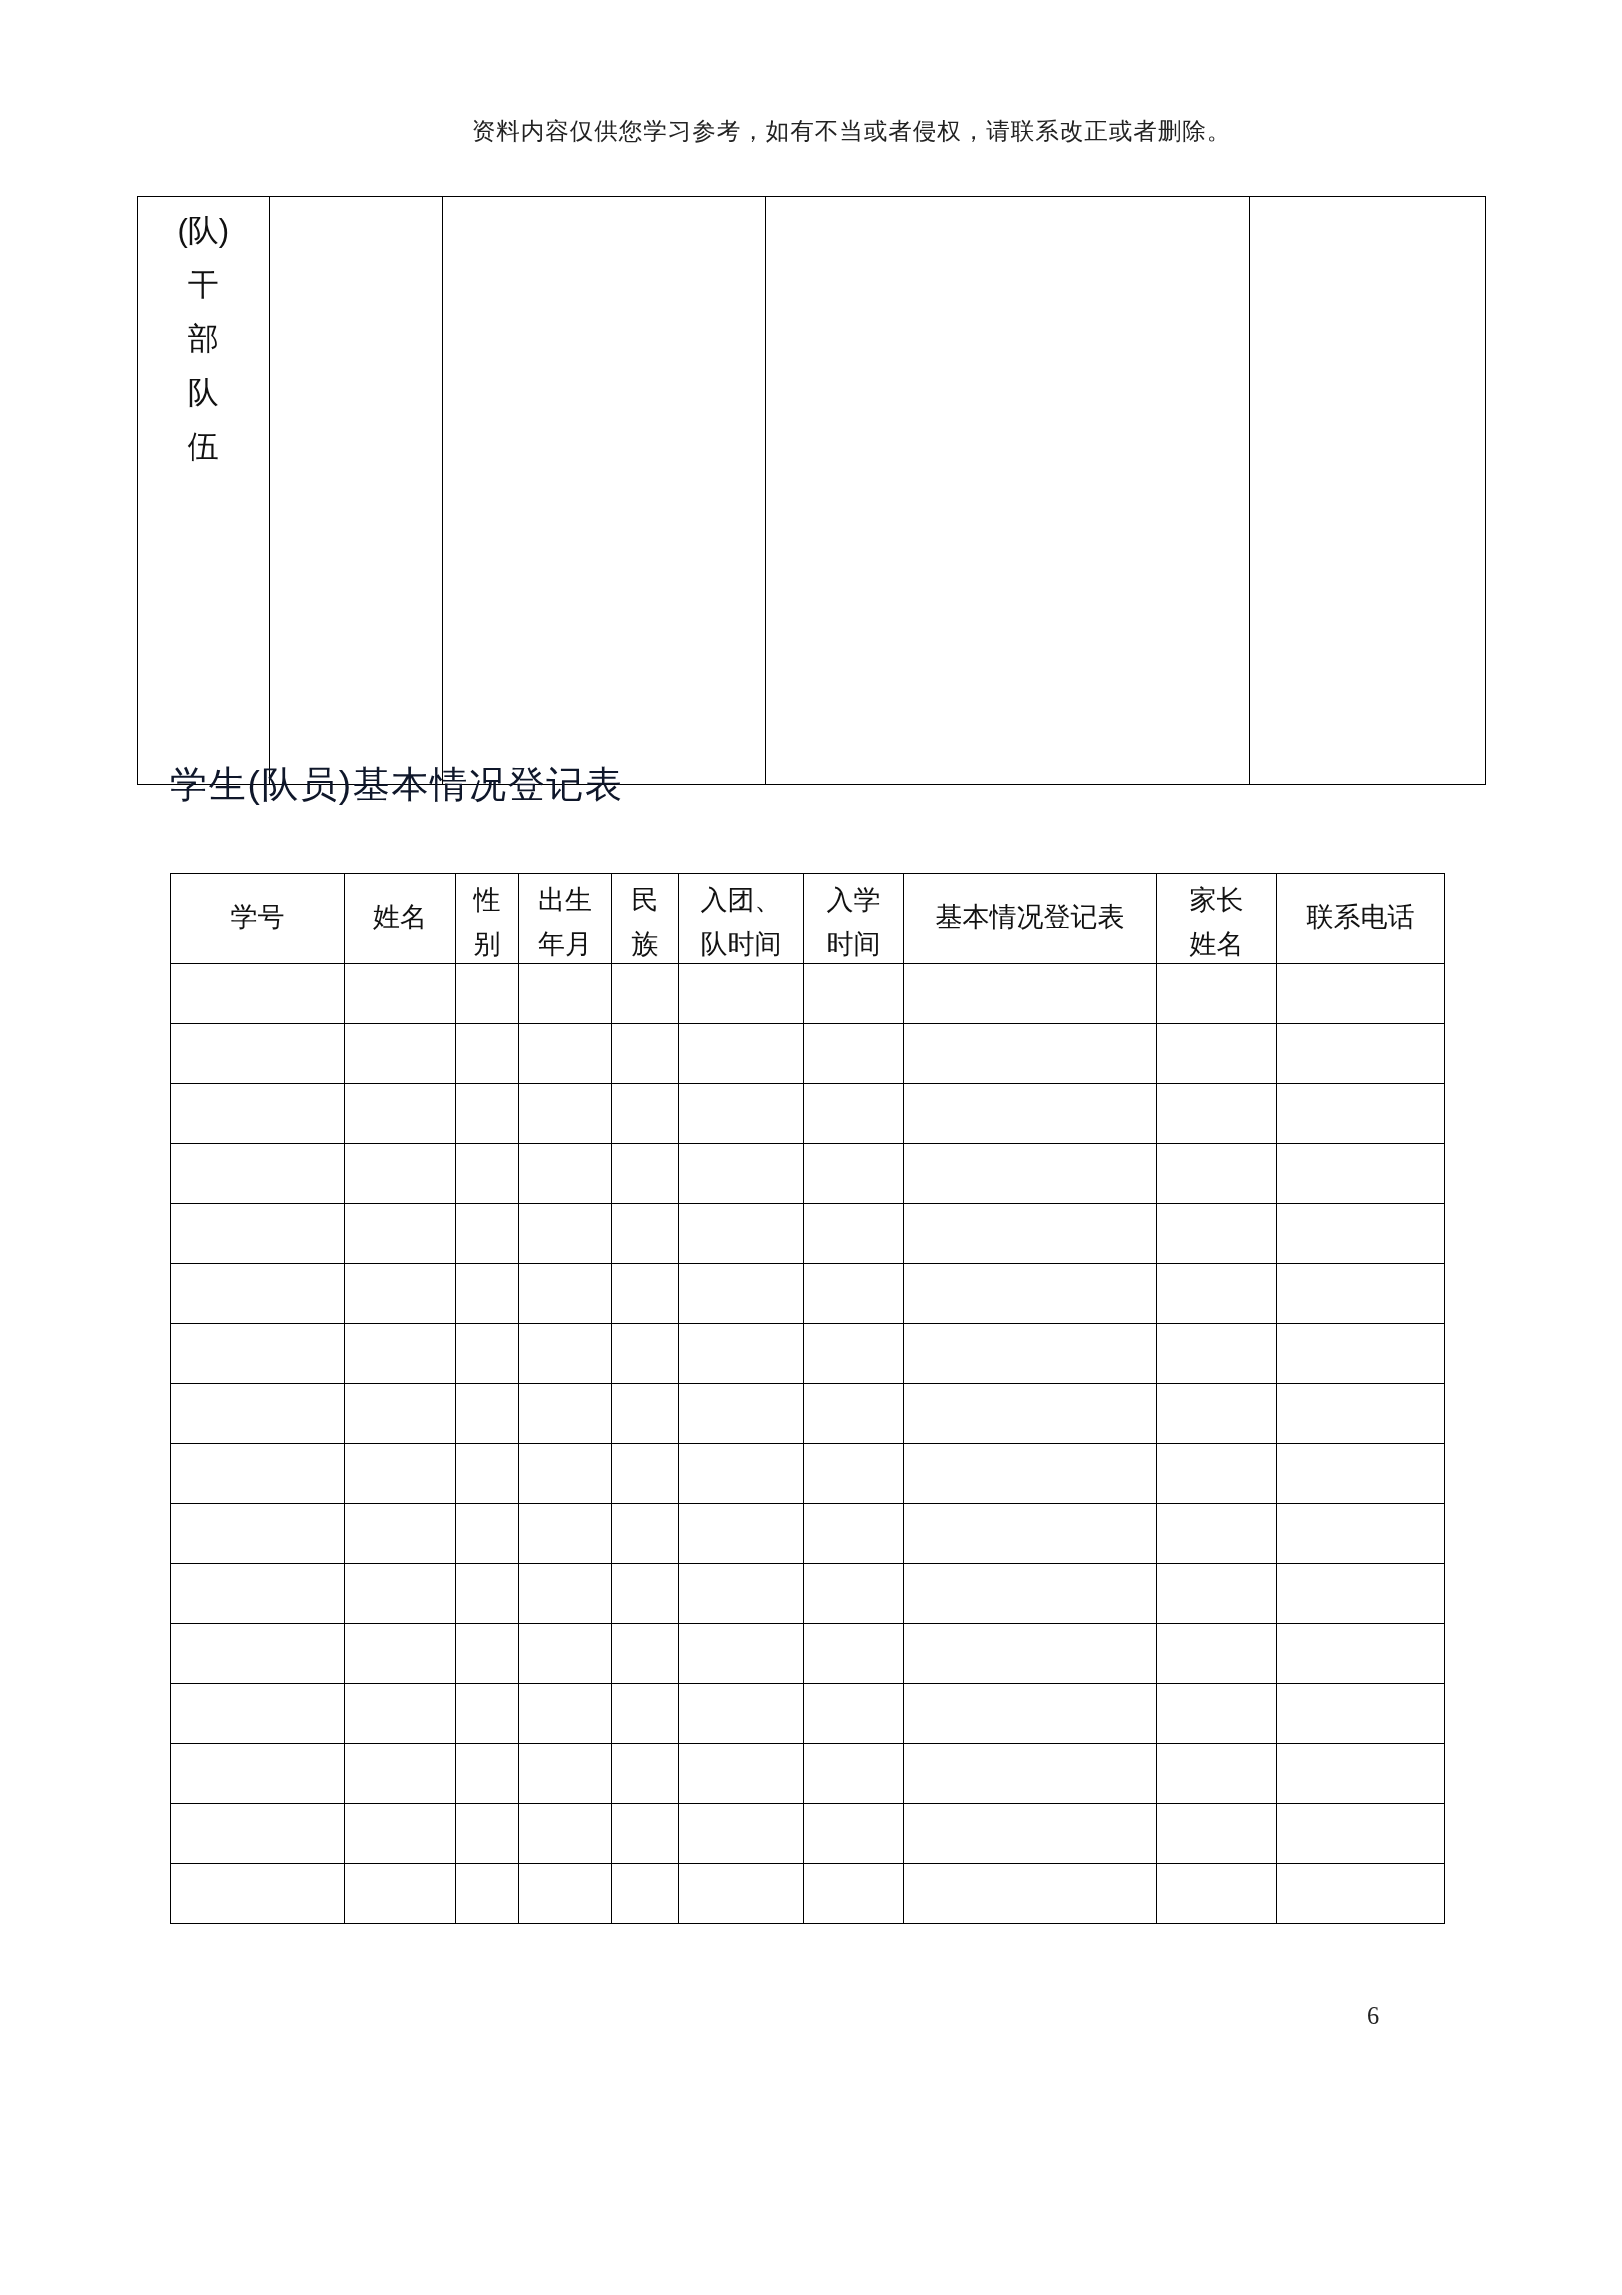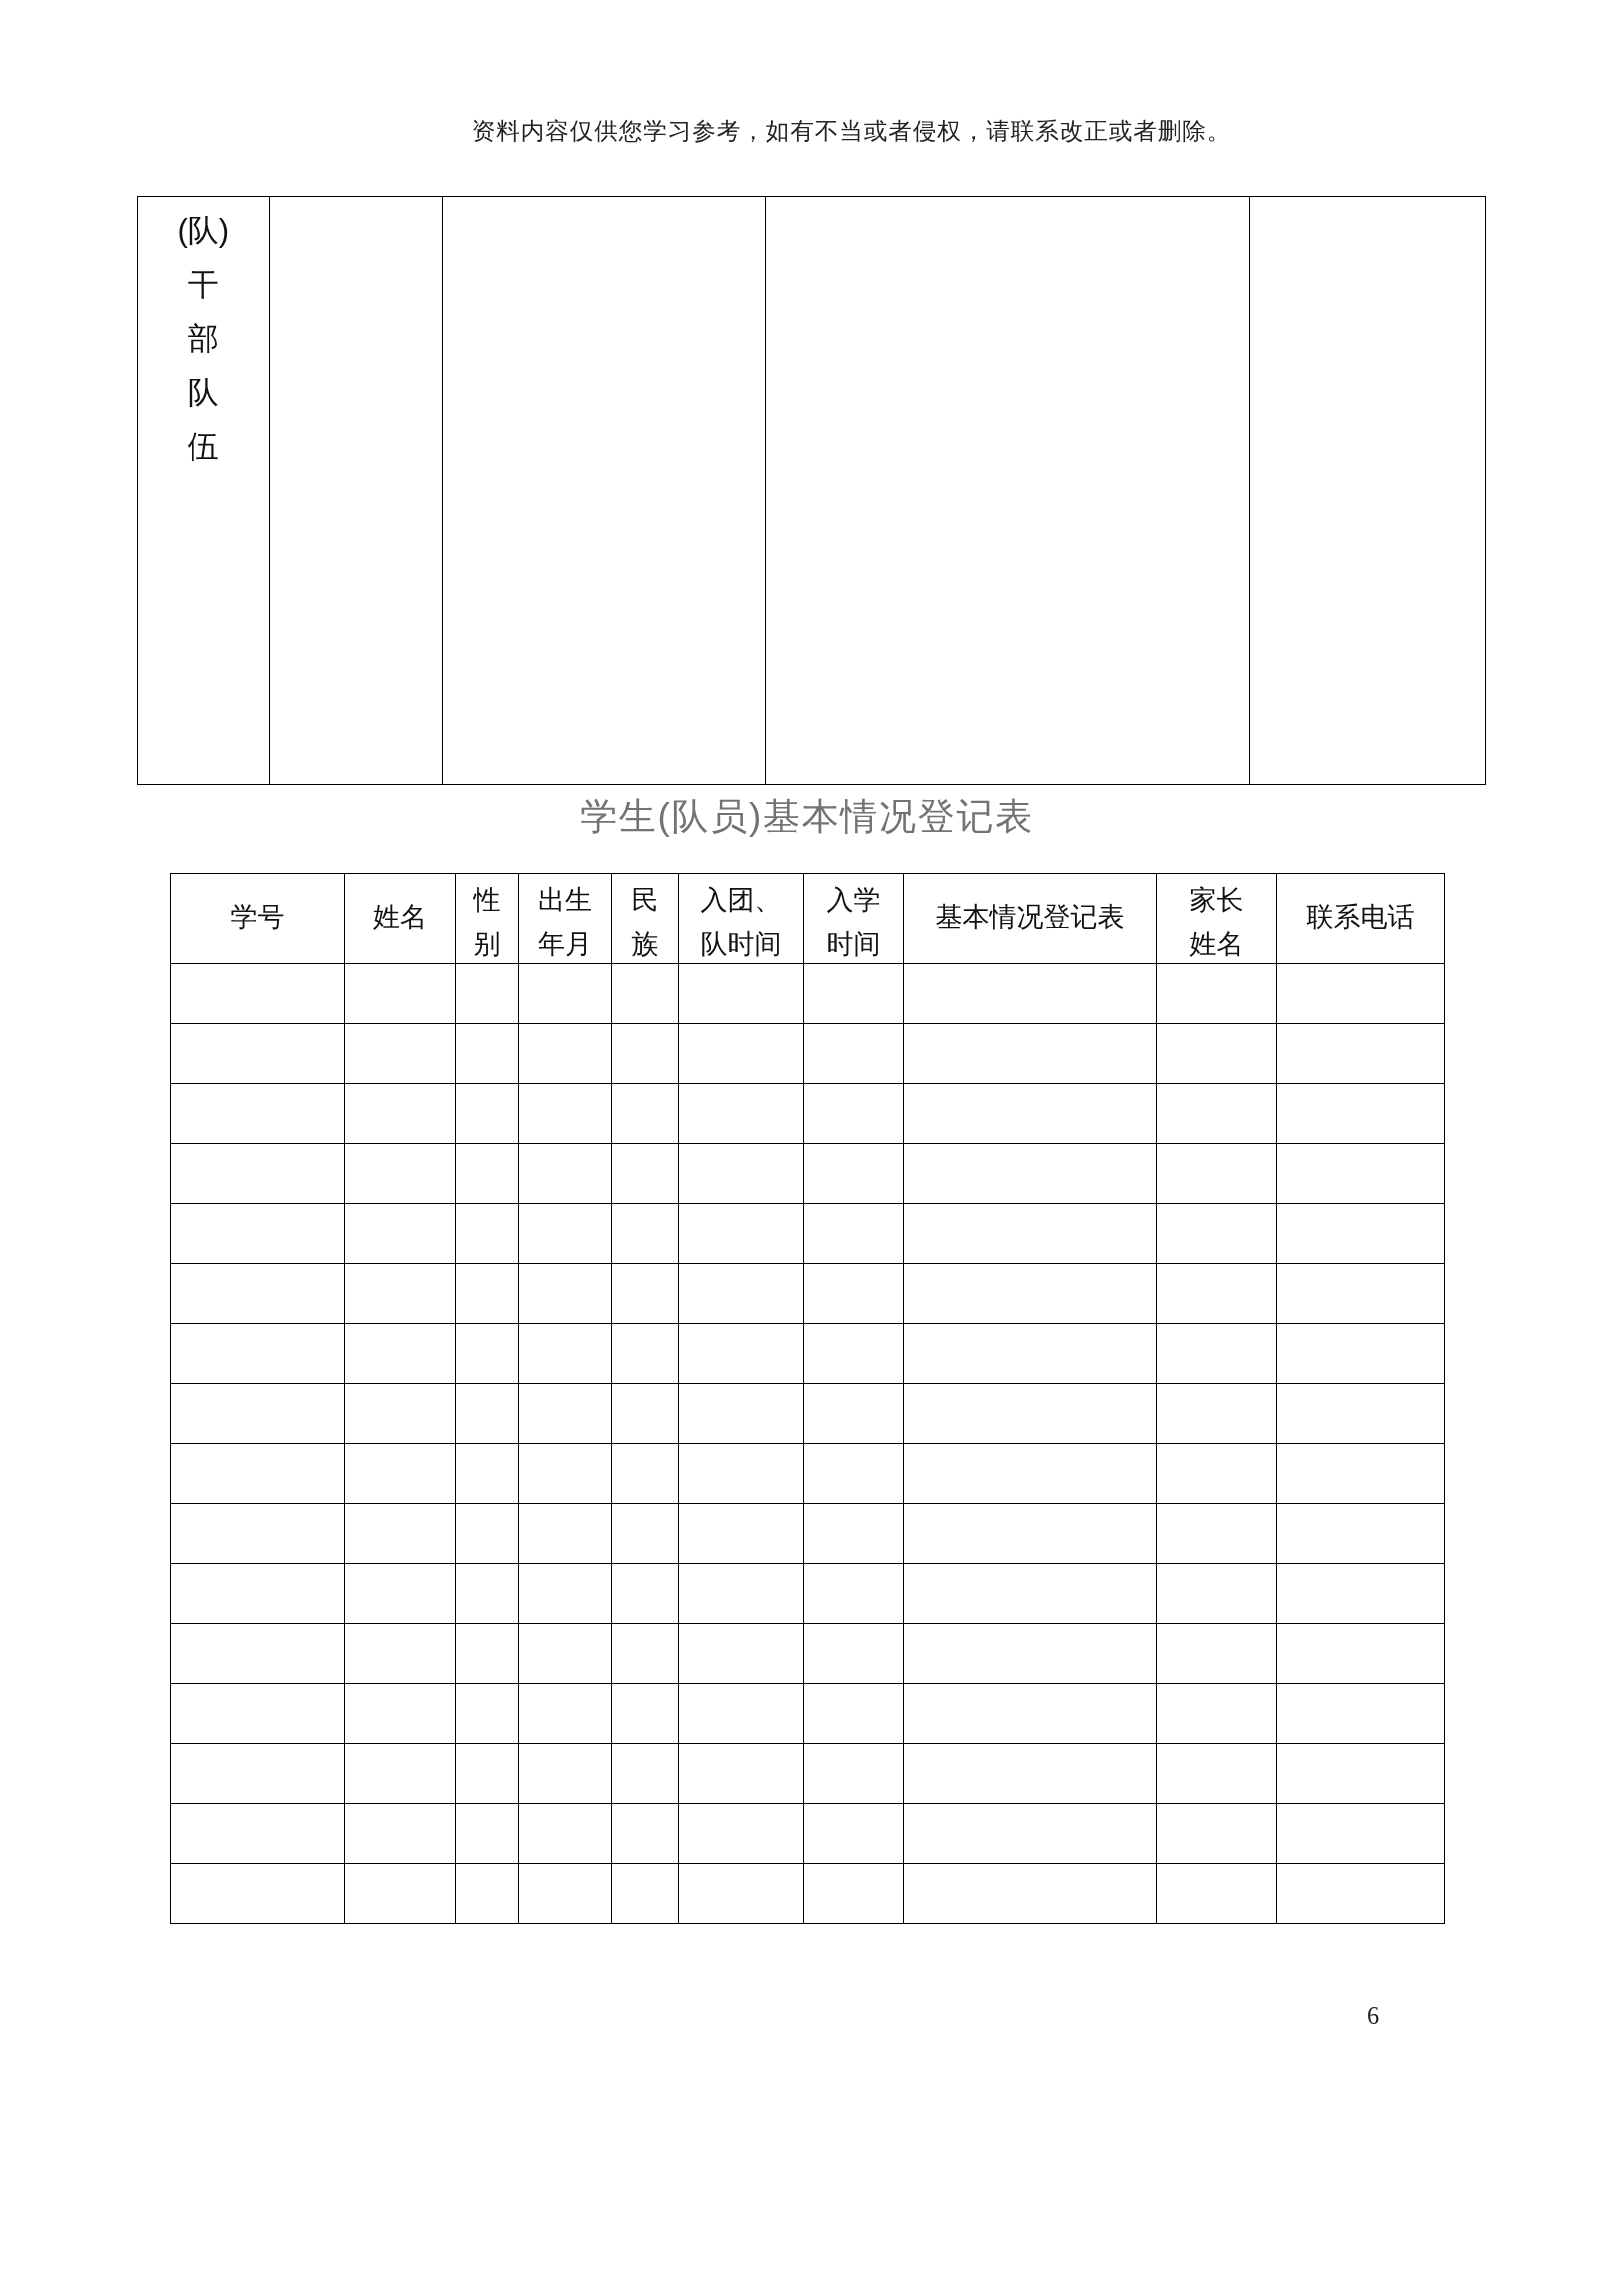--- a/index.html
+++ b/index.html
@@ -17,22 +17,22 @@
     position:absolute;left:137px;top:196px;width:1349px;height:589px;
     border:1.7px solid #000;box-sizing:border-box;display:flex;flex-direction:row;
   }
   .tt-cell{box-sizing:border-box;border-right:1.7px solid #000;height:100%;}
   .tt-cell:last-child{border-right:none;}
   .tt-label{width:132px;padding-top:7px;font-size:31px;line-height:54px;text-align:center;color:#111;}
   .tt-label div{height:54px;}
   .w0{width:174px;} .w1{width:323px;} .w2{width:485px;} .w3{width:236px;}
   
   .sec-title{
-    position:absolute;left:170px;top:792px;width:1274px;text-align:center;
-    font-size:37px;letter-spacing:1.7px;color:#737373;
+    position:absolute;left:170px;top:760px;width:1274px;text-align:left;
+    font-size:37px;letter-spacing:1.7px;color:#0f172a;
   }
   
   .main-wrap{position:absolute;left:170px;top:873px;}
   table.main{border-collapse:collapse;table-layout:fixed;width:1274px;background:#fff;}
   table.main th,table.main td{
     border-left:0.9px solid #000;border-right:0.9px solid #000;
     border-top:1.7px solid #000;border-bottom:1.7px solid #000;
     padding:0;box-sizing:border-box;
   }
   table.main{border:1.7px solid #000;}

